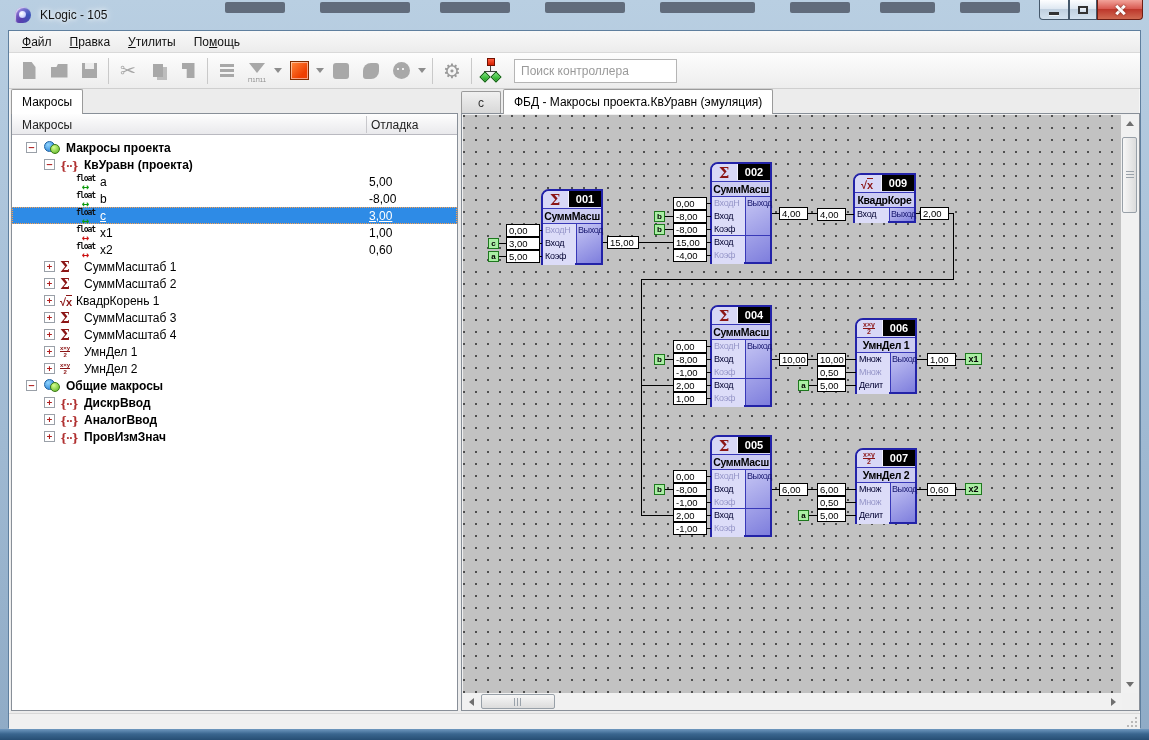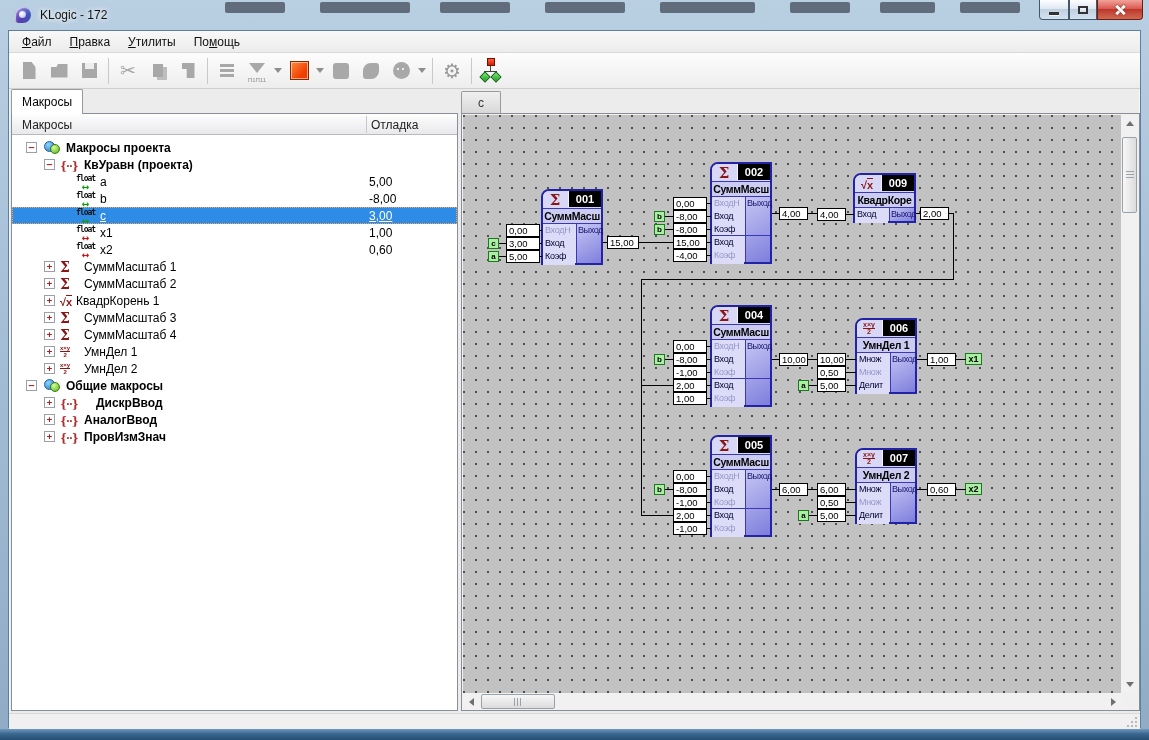--- a/index.html
+++ b/index.html
@@ -154,21 +154,21 @@
   <div class="desktop-blob" style="left:320px;width:90px"></div>
   <div class="desktop-blob" style="left:440px;width:70px"></div>
   <div class="desktop-blob" style="left:545px;width:80px"></div>
   <div class="desktop-blob" style="left:660px;width:95px"></div>
   <div class="desktop-blob" style="left:790px;width:60px"></div>
   <div class="desktop-blob" style="left:880px;width:55px"></div>
   <div class="desktop-blob" style="left:960px;width:60px"></div>
 
   <div class="titlebar">
     <div class="app-icon"></div>
-    <div class="title-text">KLogic - 172</div>
+    <div class="title-text">KLogic - 105</div>
     <div class="capbtns">
       <div class="capbtn min">
           <div class="glyph-min"></div>
         </div>
       <div class="capbtn max">
           <div class="glyph-max"></div>
         </div>
       <div class="capbtn close">
           <div class="glyph-x"></div>
         </div>
@@ -239,27 +239,31 @@
       <div class="tsep"></div>
       <div class="tbtn">
         <div class="ic-net">
           <div class="sq"></div>
             <div class="st"></div>
             <div class="bar"></div>
             <div class="d1"></div>
             <div class="d2"></div>
         </div>
       </div>
+      <input class="searchbox" placeholder="Поиск контроллера" style="">
     </div>
 
     <div class="tab active" style="left:2px">
       <span>Макросы</span>
     </div>
     <div class="tab inactive" style="left:452px;width:40px;justify-content:center">
       <span>с</span>
+    </div>
+    <div class="tab active" style="left:494px">
+      <span>ФБД - Макросы проекта.КвУравн (эмуляция)</span>
     </div>
 
     <div class="lpanel">
       <div class="lp-header">
         <div class="lp-h-cell" style="left:0;width:354px">Макросы</div>
         <div class="lp-h-sep" style="left:354px"></div>
         <div class="lp-h-cell" style="left:355px;width:90px;padding-left:4px">Отладка</div>
       </div>
       <div class="tree">
           <div class="trow" style="top: 3px;">
@@ -339,21 +343,21 @@
             <div class="expander" style="left: 14px;">–</div>
             <div class="ticon" style="left: 30px;">
               <span class="ball1"></span>
               <span class="ball2"></span>
             </div>
             <span class="tlabel b" style="left: 54px;">Общие макросы</span>
           </div>
           <div class="trow" style="top: 258px;">
             <div class="expander" style="left: 32px;">+</div>
             <div class="ticon" style="left: 48px;"><span class="mbrace">{··}</span></div>
-            <span class="tlabel b" style="left: 84px; text-align: center;">ДискрВвод</span>
+            <span class="tlabel b" style="left: 72px; text-align: center;">ДискрВвод</span>
           </div>
           <div class="trow" style="top: 275px;">
             <div class="expander" style="left: 32px;">+</div>
             <div class="ticon" style="left: 48px;"><span class="mbrace">{··}</span></div>
             <span class="tlabel b" style="left: 72px;">АналогВвод</span>
           </div>
           <div class="trow" style="top: 292px;">
             <div class="expander" style="left: 32px;">+</div>
             <div class="ticon" style="left: 48px;"><span class="mbrace">{··}</span></div>
             <span class="tlabel b" style="left: 72px;">ПровИзмЗнач</span>

